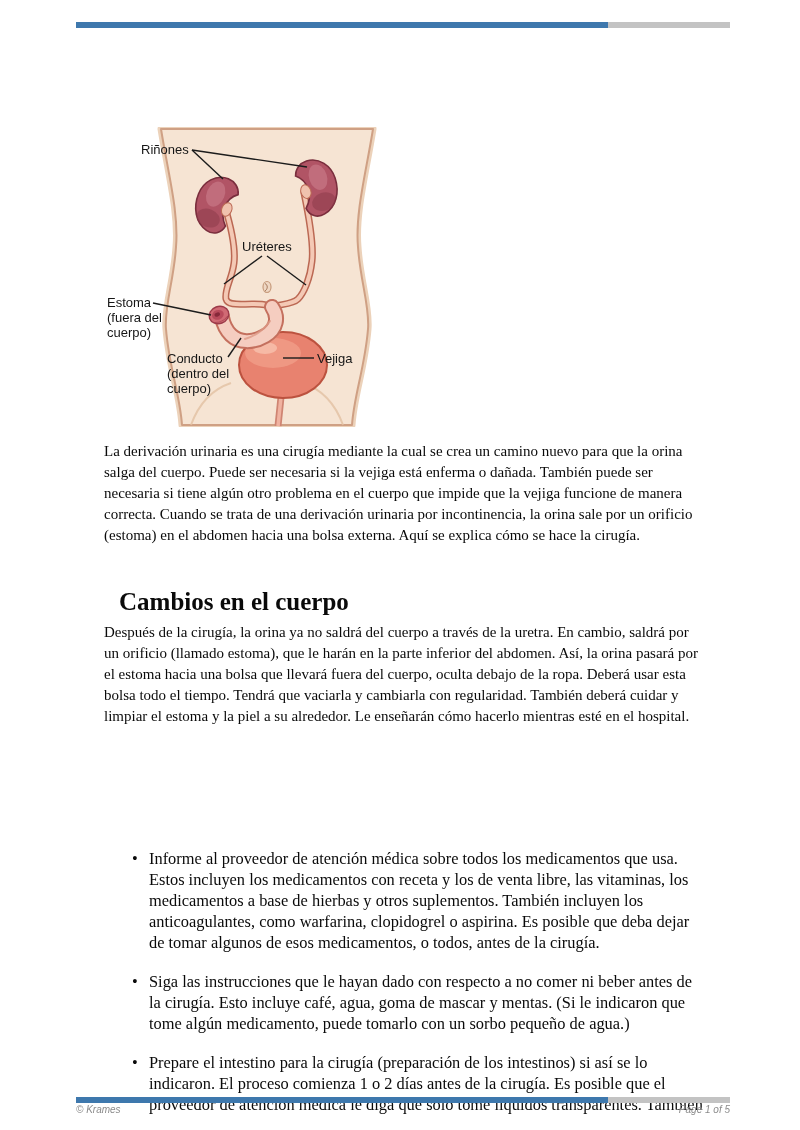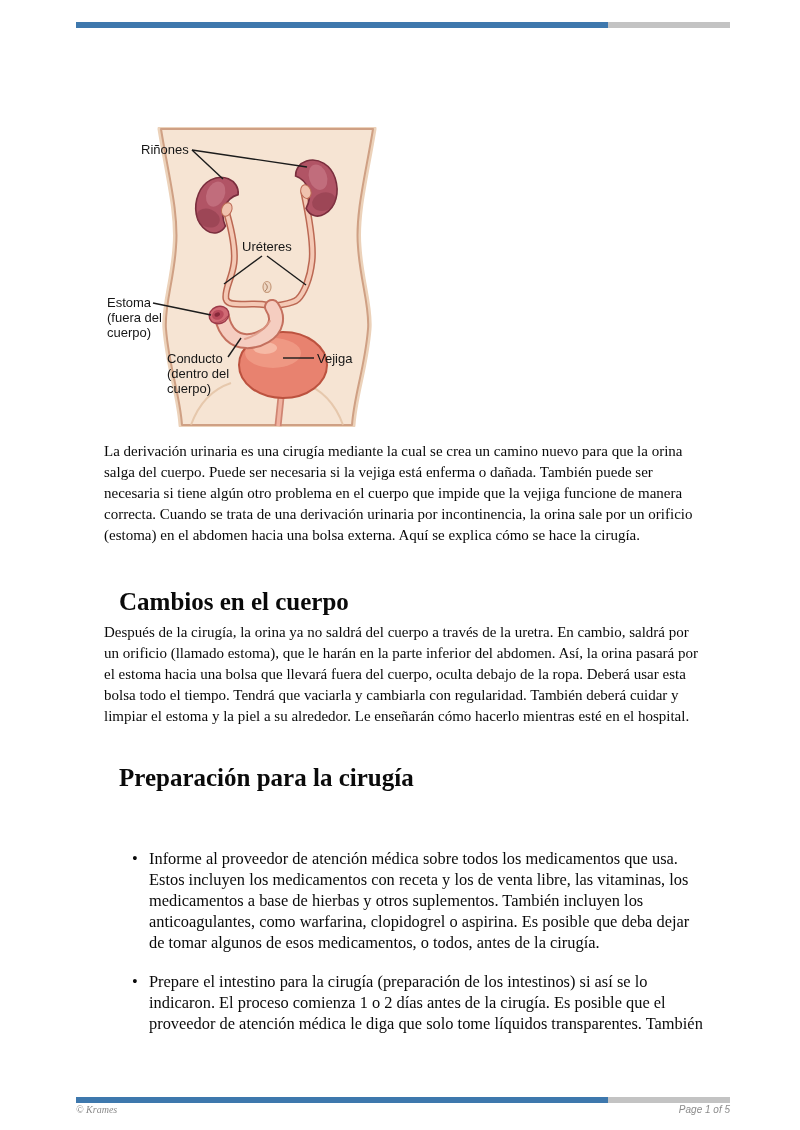--- a/index.html
+++ b/index.html
@@ -60,21 +60,21 @@
   }
   ul.bullets li + li { margin-top:18px; }
   ul.bullets li::before { content:"\2022"; position:absolute; left:2px; top:0; }
 
   
   .footer-text {
     position:absolute; top:1104px;
     font-family:"Liberation Sans", sans-serif; font-style:italic;
     font-size:10px; color:#8b8b8b;
   }
-  .footer-left  { left:76px;font-family:Liberation Serif, serif; }
+  .footer-left  { left:76px; }
   .footer-right { right:70px; }
 </style>
 </head>
 <body>
 
 <div class="page">
 
   <div class="bar bar-top">
     <div class="seg-blue"></div>
     <div class="seg-gray"></div>
@@ -161,24 +161,24 @@
       <div>cuerpo)</div>
     </div>
     <div class="fig-label lbl-bladder">Vejiga</div>
   </div>
 
   <p class="para p-intro">La derivación urinaria es una cirugía mediante la cual se crea un camino nuevo para que la orina salga del cuerpo. Puede ser necesaria si la vejiga está enferma o dañada. También puede ser necesaria si tiene algún otro problema en el cuerpo que impide que la vejiga funcione de manera correcta. Cuando se trata de una derivación urinaria por incontinencia, la orina sale por un orificio (estoma) en el abdomen hacia una bolsa externa. Aquí se explica cómo se hace la cirugía.</p>
 
   <h2 class="h2 h2-changes">Cambios en el cuerpo</h2>
   <p class="para p-body1">Después de la cirugía, la orina ya no saldrá del cuerpo a través de la uretra. En cambio, saldrá por un orificio (llamado estoma), que le harán en la parte inferior del abdomen. Así, la orina pasará por el estoma hacia una bolsa que llevará fuera del cuerpo, oculta debajo de la ropa. Deberá usar esta bolsa todo el tiempo. Tendrá que vaciarla y cambiarla con regularidad. También deberá cuidar y limpiar el estoma y la piel a su alrededor. Le enseñarán cómo hacerlo mientras esté en el hospital.</p>
 
-  <h2 class="h2 h2-prep">Preparación para la cirugía</h2>
 
   <ul class="bullets">
     <li>Informe al proveedor de atención médica sobre todos los medicamentos que usa. Estos incluyen los medicamentos con receta y los de venta libre, las vitaminas, los medicamentos a base de hierbas y otros suplementos. También incluyen los anticoagulantes, como warfarina, clopidogrel o aspirina. Es posible que deba dejar de tomar algunos de esos medicamentos, o todos, antes de la cirugía.</li>
+    <li>Siga las instrucciones que le hayan dado con respecto a no comer ni beber antes de la cirugía. Esto incluye café, agua, goma de mascar y mentas. (Si le indicaron que tome algún medicamento, puede tomarlo con un sorbo pequeño de agua.)</li>
     <li>Prepare el intestino para la cirugía (preparación de los intestinos) si así se lo indicaron. El proceso comienza 1 o 2 días antes de la cirugía. Es posible que el proveedor de atención médica le diga que solo tome líquidos transparentes. También</li>
   </ul>
 
   <div class="bar bar-bottom">
     <div class="seg-blue"></div>
     <div class="seg-gray"></div>
   </div>
   <div class="footer-text footer-left">© Krames</div>
   <div class="footer-text footer-right">Page 1 of 5</div>
 

